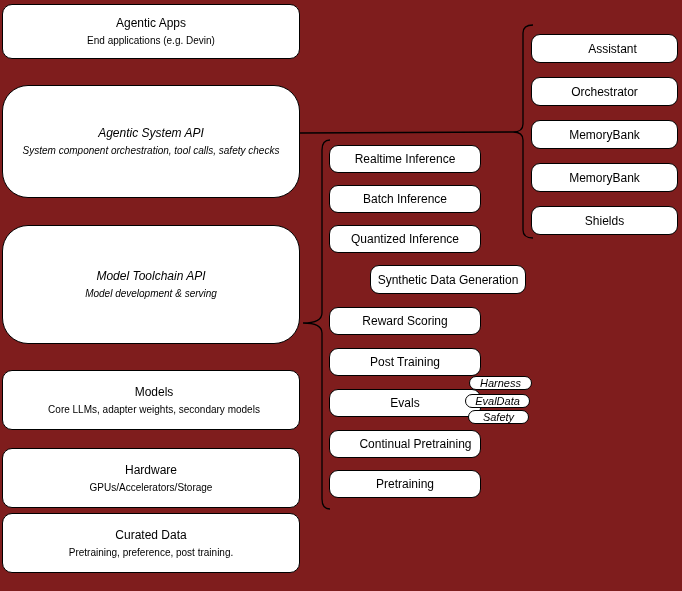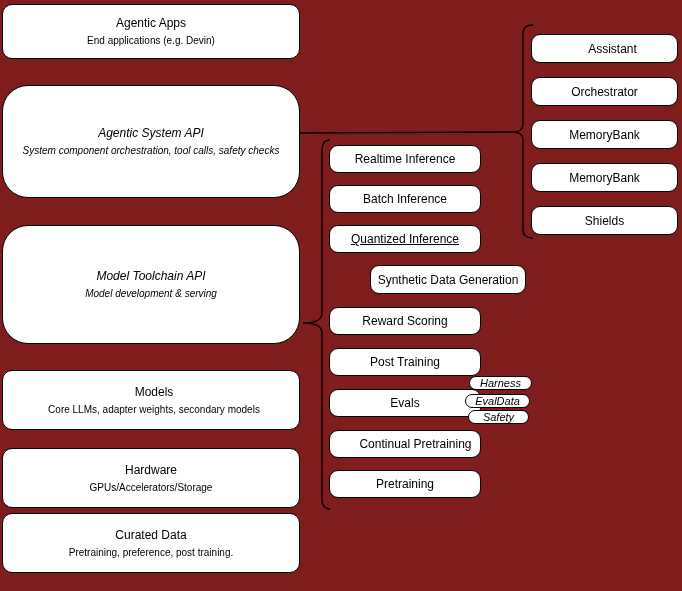--- a/index.html
+++ b/index.html
@@ -104,21 +104,21 @@
     <div class="title">Curated Data</div>
     <div class="subtitle">Pretraining, preference, post training.</div>
   </div>
 
   <div class="box mbox" style="top:145px;">
     <span>Realtime Inference</span>
   </div>
   <div class="box mbox" style="top:185px;">
     <span>Batch Inference</span>
   </div>
-  <div class="box mbox" style="top:225px;text-decoration:underline;">
+  <div class="box mbox" style="top:225px;">
     <span>Quantized Inference</span>
   </div>
   <div class="box mbox wide" style="top:265px;height:29px;margin-left:44px;">
     <span>Synthetic Data Generation</span>
   </div>
   <div class="box mbox" style="top:307px;">
     <span>Reward Scoring</span>
   </div>
   <div class="box mbox" style="top:348px;">
     <span>Post Training</span>

